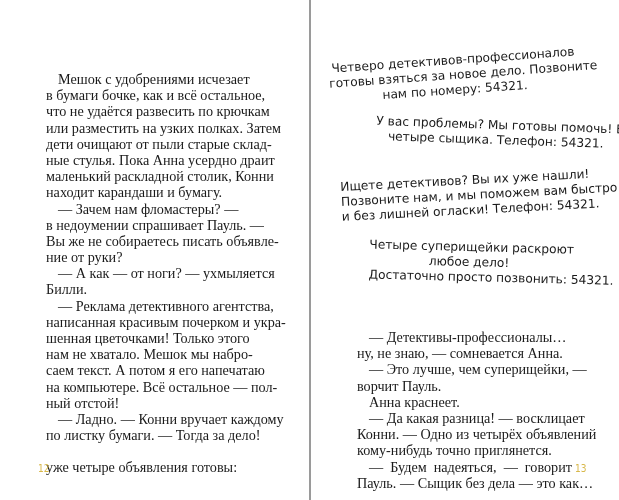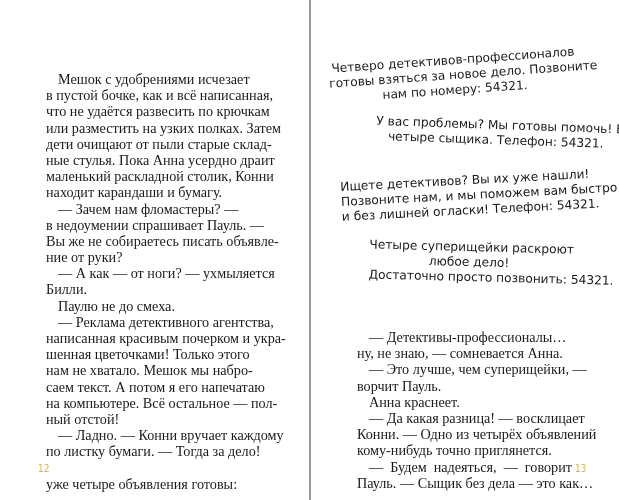--- a/index.html
+++ b/index.html
@@ -20,34 +20,33 @@
   .right .pagenum { left:264px; top:463px; }
   .ad { position:absolute; font-family:"DejaVu Sans","Liberation Sans",sans-serif; font-size:12.2px; line-height:15px; text-align:center; color:#1a1a1a; }
   .ad .l { display:block; white-space:nowrap; }
 </style>
 </head>
 <body>
 
 <div class="page left">
   <div class="text" id="left-text">
       <span class="line indent last">Мешок с удобрениями исчезает</span>
-      <span class="line">в пустой бочке, как и всё написанная,</span>
+      <span class="line">в бумаги бочке, как и всё остальное,</span>
       <span class="line">что не удаётся развесить по крючкам</span>
       <span class="line">или разместить на узких полках. Затем</span>
       <span class="line">дети очищают от пыли старые склад-</span>
       <span class="line">ные стулья. Пока Анна усердно драит</span>
       <span class="line">маленький раскладной столик, Конни</span>
       <span class="line last">находит карандаши и бумагу.</span>
       <span class="line indent last">— Зачем нам фломастеры? —</span>
       <span class="line">в недоумении спрашивает Пауль. —</span>
       <span class="line">Вы же не собираетесь писать объявле-</span>
       <span class="line last">ние от руки?</span>
       <span class="line indent">— А как — от ноги? — ухмыляется</span>
       <span class="line last">Билли.</span>
-      <span class="line indent last">Паулю не до смеха.</span>
       <span class="line indent">— Реклама детективного агентства,</span>
       <span class="line">написанная красивым почерком и укра-</span>
       <span class="line last">шенная цветочками! Только этого</span>
       <span class="line last">нам не хватало. Мешок мы набро-</span>
       <span class="line">саем текст. А потом я его напечатаю</span>
       <span class="line">на компьютере. Всё остальное — пол-</span>
       <span class="line last">ный отстой!</span>
       <span class="line indent">— Ладно. — Конни вручает каждому</span>
       <span class="line last">по листку бумаги. — Тогда за дело!</span>
       <span class="gap" style="display: block;"></span>

